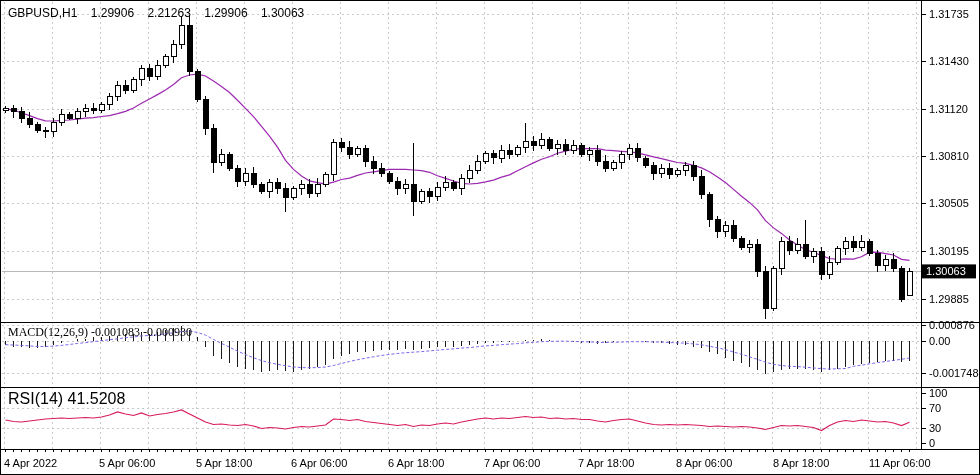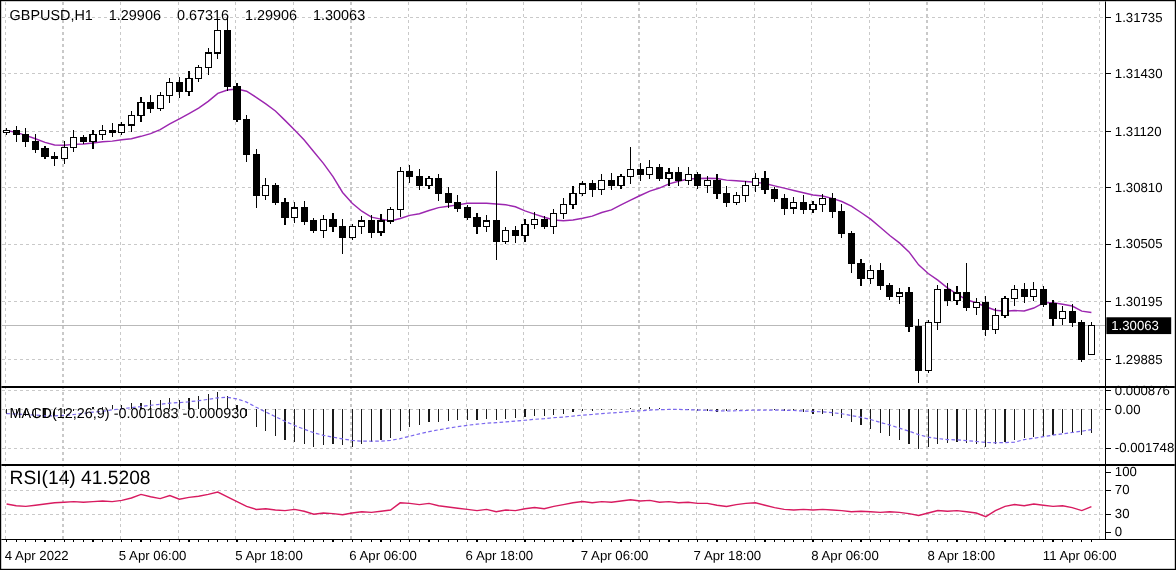--- a/index.html
+++ b/index.html
@@ -3,21 +3,21 @@
 <meta charset="utf-8">
 <style>
   html,body{margin:0;padding:0;background:#fff;}
   #root{position:relative;width:980px;height:475px;background:#fff;
         font-family:"Liberation Sans",sans-serif;overflow:hidden;
         border:1px solid #000;box-sizing:border-box;}
   svg{position:absolute;left:0;top:0;}
   .overlay{position:absolute;color:#000;font-size:12px;white-space:nowrap;z-index:5;}
   .overlay span{margin-right:10px;}
   #hdr{left:7px;top:5px;}
-  #macdlbl{left:7px;top:336px;font-size:12px;}
+  #macdlbl{left:7px;top:324px;font-size:12px;font-family:Liberation Serif, serif;}
   #rsilbl{left:7px;top:389px;font-size:16px;}
 </style>
 </head>
 <body>
 
 <div id="root">
   <svg id="chart" width="980" height="475">
       <g>
         <line x1="3.5" y1="1" x2="3.5" y2="448" stroke="#c9c9c9" stroke-width="1" shape-rendering="crispEdges" stroke-dasharray="2 3"></line>
         <line x1="51.5" y1="1" x2="51.5" y2="448" stroke="#c9c9c9" stroke-width="1" shape-rendering="crispEdges" stroke-dasharray="2 3"></line>
@@ -574,19 +574,19 @@
         <text x="577" y="466" font-size="11" fill="#000000" text-anchor="start" font-family="&quot;Liberation Sans&quot;,sans-serif">7 Apr 18:00</text>
         <text x="675" y="466" font-size="11" fill="#000000" text-anchor="start" font-family="&quot;Liberation Sans&quot;,sans-serif">8 Apr 06:00</text>
         <text x="772" y="466" font-size="11" fill="#000000" text-anchor="start" font-family="&quot;Liberation Sans&quot;,sans-serif">8 Apr 18:00</text>
         <text x="868" y="466" font-size="11" fill="#000000" text-anchor="start" font-family="&quot;Liberation Sans&quot;,sans-serif">11 Apr 06:00</text>
       </g>
     </svg>
 
   <div id="hdr" class="overlay">
     <span>GBPUSD,H1</span>
     <span>1.29906</span>
-    <span>0.67316</span>
+    <span>2.21263</span>
     <span>1.29906</span>
     <span>1.30063</span>
   </div>
   <div id="macdlbl" class="overlay">MACD(12,26,9) -0.001083 -0.000930</div>
   <div id="rsilbl" class="overlay">RSI(14) 41.5208</div>
 </div>
 
 </body></html>

